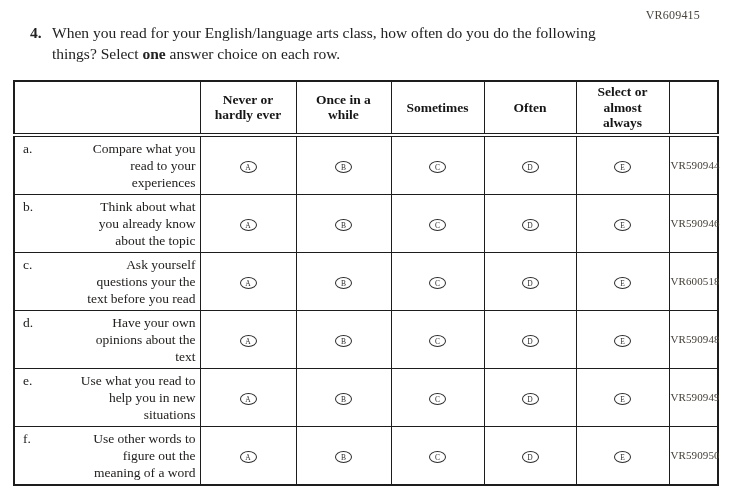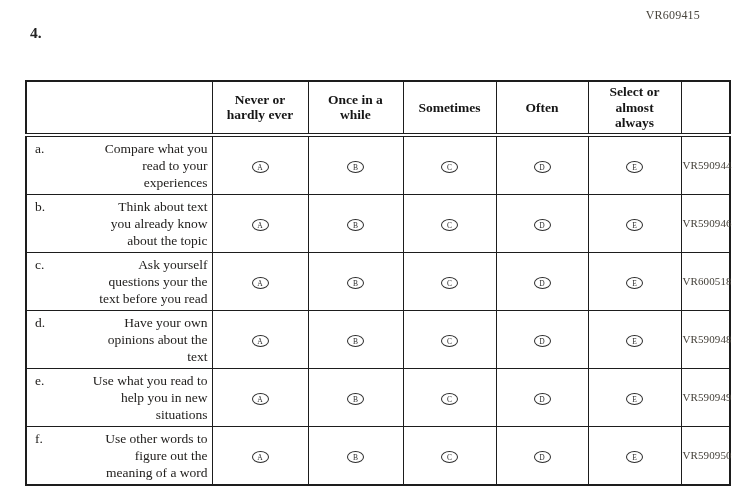--- a/index.html
+++ b/index.html
@@ -32,21 +32,20 @@
   .q-num { font-weight: bold; width: 22px; flex: none; }
   .q-text b { font-weight: bold; }
 
   table.survey {
     position: absolute;
     top: 80px; left: 13px;
     width: 704px;
     border-collapse: collapse;
     table-layout: fixed;
     border: 2px solid #1d1d1d;
-    margin-left: 12px;
   }
   .survey th, .survey td {
     border: 1px solid #1d1d1d;
     vertical-align: middle;
   }
   .survey thead th {
     height: 53px;
     font-weight: bold;
     font-size: 13.5px;
     line-height: 15.5px;
@@ -89,20 +88,24 @@
     padding: 0 1px;
   }
 </style>
 </head>
 <body>
 
 <div class="top-code">VR609415</div>
 
 <div class="question">
   <span class="q-num">4.</span>
+  <div class="q-text">
+    <div>When you read for your English/language arts class, how often do you do the following</div>
+    <div><span>things? Select </span><b>one</b><span> answer choice on each row.</span></div>
+  </div>
 </div>
 
 <table class="survey">
   <colgroup>
     <col style="width:186px">
     <col style="width:96px">
     <col style="width:95px">
     <col style="width:93px">
     <col style="width:92px">
     <col style="width:93px">
@@ -154,21 +157,21 @@
         <td class="bubble-cell"><span class="bubble">C</span></td>
         <td class="bubble-cell"><span class="bubble">D</span></td>
         <td class="bubble-cell"><span class="bubble">E</span></td>
         <td class="code-cell">VR590944</td>
       </tr>
       <tr>
         <td class="label-cell">
           <div class="label-inner">
             <span class="row-letter">b.</span>
             <span class="row-text">
-              <div>Think about text</div>
+              <div>Think about what</div>
               <div>you already know</div>
               <div>about the topic</div>
             </span>
           </div>
         </td>
         <td class="bubble-cell"><span class="bubble">A</span></td>
         <td class="bubble-cell"><span class="bubble">B</span></td>
         <td class="bubble-cell"><span class="bubble">C</span></td>
         <td class="bubble-cell"><span class="bubble">D</span></td>
         <td class="bubble-cell"><span class="bubble">E</span></td>

